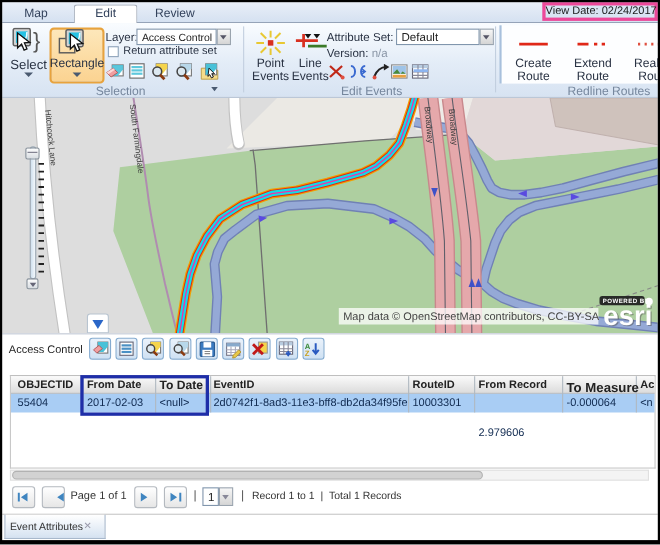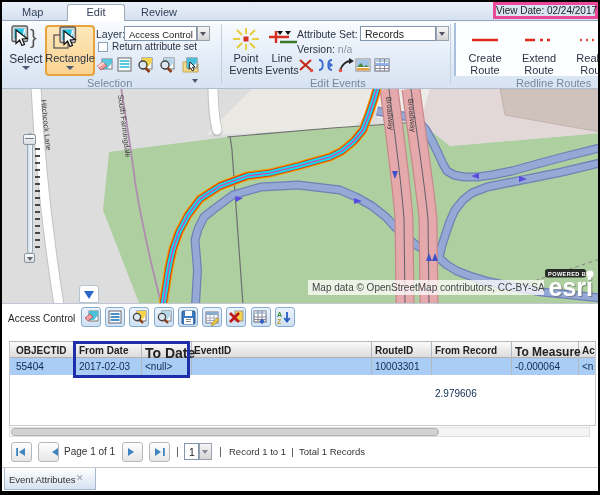--- a/index.html
+++ b/index.html
@@ -120,21 +120,21 @@
   <svg class="abs" style="left:266px;top:6px;" width="30" height="24" viewBox="0 0 30 24">
     <path d="M9,4 l3,4 3,-4 Z" fill="#111"></path>
     <path d="M17,4 l3,4 3,-4 Z" fill="#111"></path>
     <line x1="1" y1="10" x2="21" y2="10" stroke="#d83020" stroke-width="2.5"></line>
     <line x1="8" y1="4" x2="8" y2="16" stroke="#d83020" stroke-width="2.5"></line>
     <line x1="12" y1="15" x2="29" y2="15" stroke="#3a7a28" stroke-width="2.5"></line>
   </svg>
   <div class="abs" style="left:262px;top:31px;width:36px;text-align:center;font-size:11px;color:#2a3344;line-height:12px;">Line Events</div>
 
   <div class="lbl" style="left:295px;top:7px;">Attribute Set:</div>
-  <div class="dd-box" style="left:358px;top:5px;width:76px;height:15px;padding:1px 0 0 4px;">Records</div>
+  <div class="dd-box" style="left:358px;top:5px;width:76px;height:15px;padding:1px 0 0 4px;">Default</div>
   <div class="dd-btn" style="left:434px;top:5px;width:13px;height:15px;"></div>
   <div class="arr" style="left:437px;top:11px;border-left:3px solid transparent;border-right:3px solid transparent;border-top:4px solid #556;"></div>
   <div class="lbl" style="left:295px;top:22px;">Version: <span style="color:#8a96a6;">n/a</span></div>
 
   <svg class="abs" style="left:296px;top:36px;" width="100" height="18" viewBox="0 0 100 18">
 
     <g stroke="#c02818" stroke-width="2">
         <line x1="2" y1="3" x2="13" y2="13"></line>
         <line x1="13" y1="3" x2="2" y2="13"></line>
       </g>
@@ -400,30 +400,31 @@
 
   <div class="abs" style="left:65px;top:0;width:1px;height:33px;background:#b0b8c0;"></div>
   <div class="abs" style="left:131px;top:0;width:1px;height:33px;background:#b0b8c0;"></div>
   <div class="abs" style="left:181px;top:0;width:1px;height:33px;background:#b0b8c0;"></div>
   <div class="abs" style="left:361px;top:0;width:1px;height:33px;background:#b0b8c0;"></div>
   <div class="abs" style="left:421px;top:0;width:1px;height:33px;background:#b0b8c0;"></div>
   <div class="abs" style="left:501px;top:0;width:1px;height:33px;background:#b0b8c0;"></div>
   <div class="abs" style="left:568px;top:0;width:1px;height:33px;background:#b0b8c0;"></div>
   <div class="abs hdr" style="left:6px;top:3px;font-size:10px;font-weight:bold;color:#222;">OBJECTID</div>
   <div class="abs hdr" style="left:69px;top:3px;font-size:10px;font-weight:bold;color:#222;">From Date</div>
-  <div class="abs hdr" style="left:135px;top:3px;font-size:14px;font-weight:bold;color:#222;">To Date</div>
+  <div class="abs hdr" style="left:135px;top:3px;font-size:11px;font-weight:bold;color:#222;">To Date</div>
   <div class="abs hdr" style="left:184px;top:3px;font-size:10px;font-weight:bold;color:#222;">EventID</div>
   <div class="abs hdr" style="left:365px;top:3px;font-size:10px;font-weight:bold;color:#222;">RouteID</div>
   <div class="abs hdr" style="left:425px;top:3px;font-size:10px;font-weight:bold;color:#222;">From Record</div>
   <div class="abs hdr" style="left:505px;top:3px;font-size:12px;font-weight:bold;color:#222;">To Measure</div>
   <div class="abs hdr" style="left:572px;top:3px;font-size:10px;font-weight:bold;color:#222;">Ac</div>
 
   <div class="abs" style="left:6px;top:19px;font-size:10px;color:#102a50;">55404</div>
   <div class="abs" style="left:69px;top:19px;font-size:10px;color:#102a50;">2017-02-03</div>
   <div class="abs" style="left:135px;top:19px;font-size:10px;color:#102a50;">&lt;null&gt;</div>
+  <div class="abs" style="left:184px;top:19px;font-size:10px;color:#102a50;">2d0742f1-8ad3-11e3-bff8-db2da34f95fe</div>
   <div class="abs" style="left:365px;top:19px;font-size:10px;color:#102a50;">10003301</div>
   <div class="abs" style="left:425px;top:19px;font-size:10px;color:#102a50;margin-top:27px;">2.979606</div>
   <div class="abs" style="left:505px;top:19px;font-size:10px;color:#102a50;">-0.000064</div>
   <div class="abs" style="left:572px;top:19px;font-size:10px;color:#102a50;">&lt;n</div>
 </div>
 
 <div class="abs" style="left:73px;top:341px;width:117px;height:37px;border:3px solid #1e2ea8;z-index:5;"></div>
 
 <div class="abs" style="left:9px;top:427px;width:581px;height:10px;background:#f4f4f4;border:1px solid #e0e0e0;"></div>
 <div class="abs" style="left:11px;top:428px;width:428px;height:8px;background:#d2d2d2;border:1px solid #b2b2b2;border-radius:4px;"></div>

